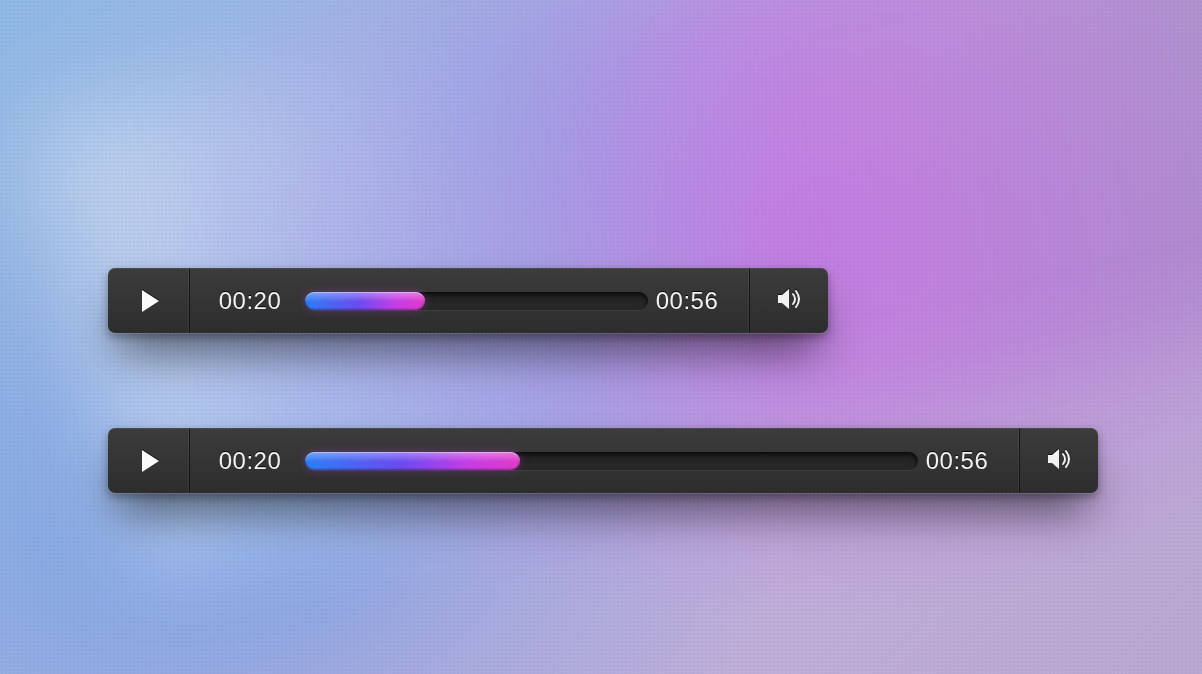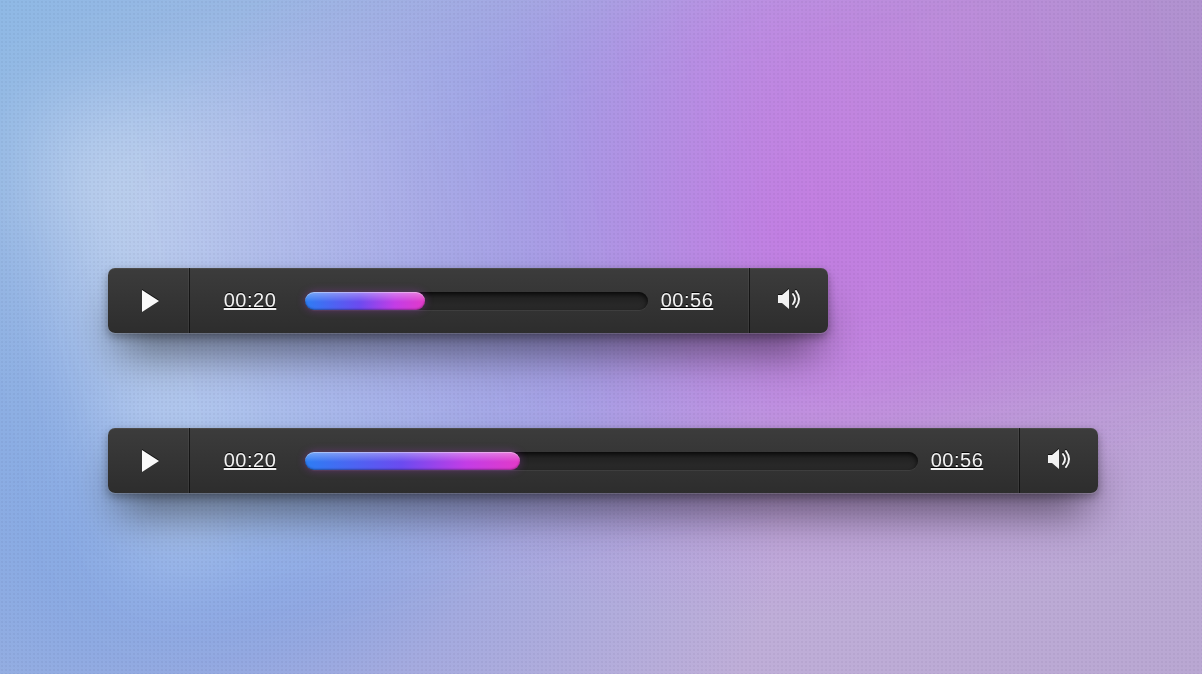--- a/index.html
+++ b/index.html
@@ -81,27 +81,26 @@
   .play-triangle{
     width:0;height:0;
     border-top:11px solid transparent;
     border-bottom:11px solid transparent;
     border-left:17px solid #fafafa;
     filter:drop-shadow(0 -1px 0 rgba(0,0,0,.7));
     margin-left:4px;
   }
 
   .time{
-    font-size:20px;
+    font-size:24px;
     letter-spacing:.5px;
     color:#f2f2f2;
     text-shadow:0 -1px 0 rgba(0,0,0,.9);
     min-width:66px;
     text-align:center;
-    text-decoration:underline;
   }
   .time.elapsed{margin-right:22px;}
   .time.total{margin-left:6px;}
 
   .track{
     flex:1;
     height:18px;
     border-radius:9px;
     background:#262626;
     background:linear-gradient(#1f1f1f,#2b2b2b);

